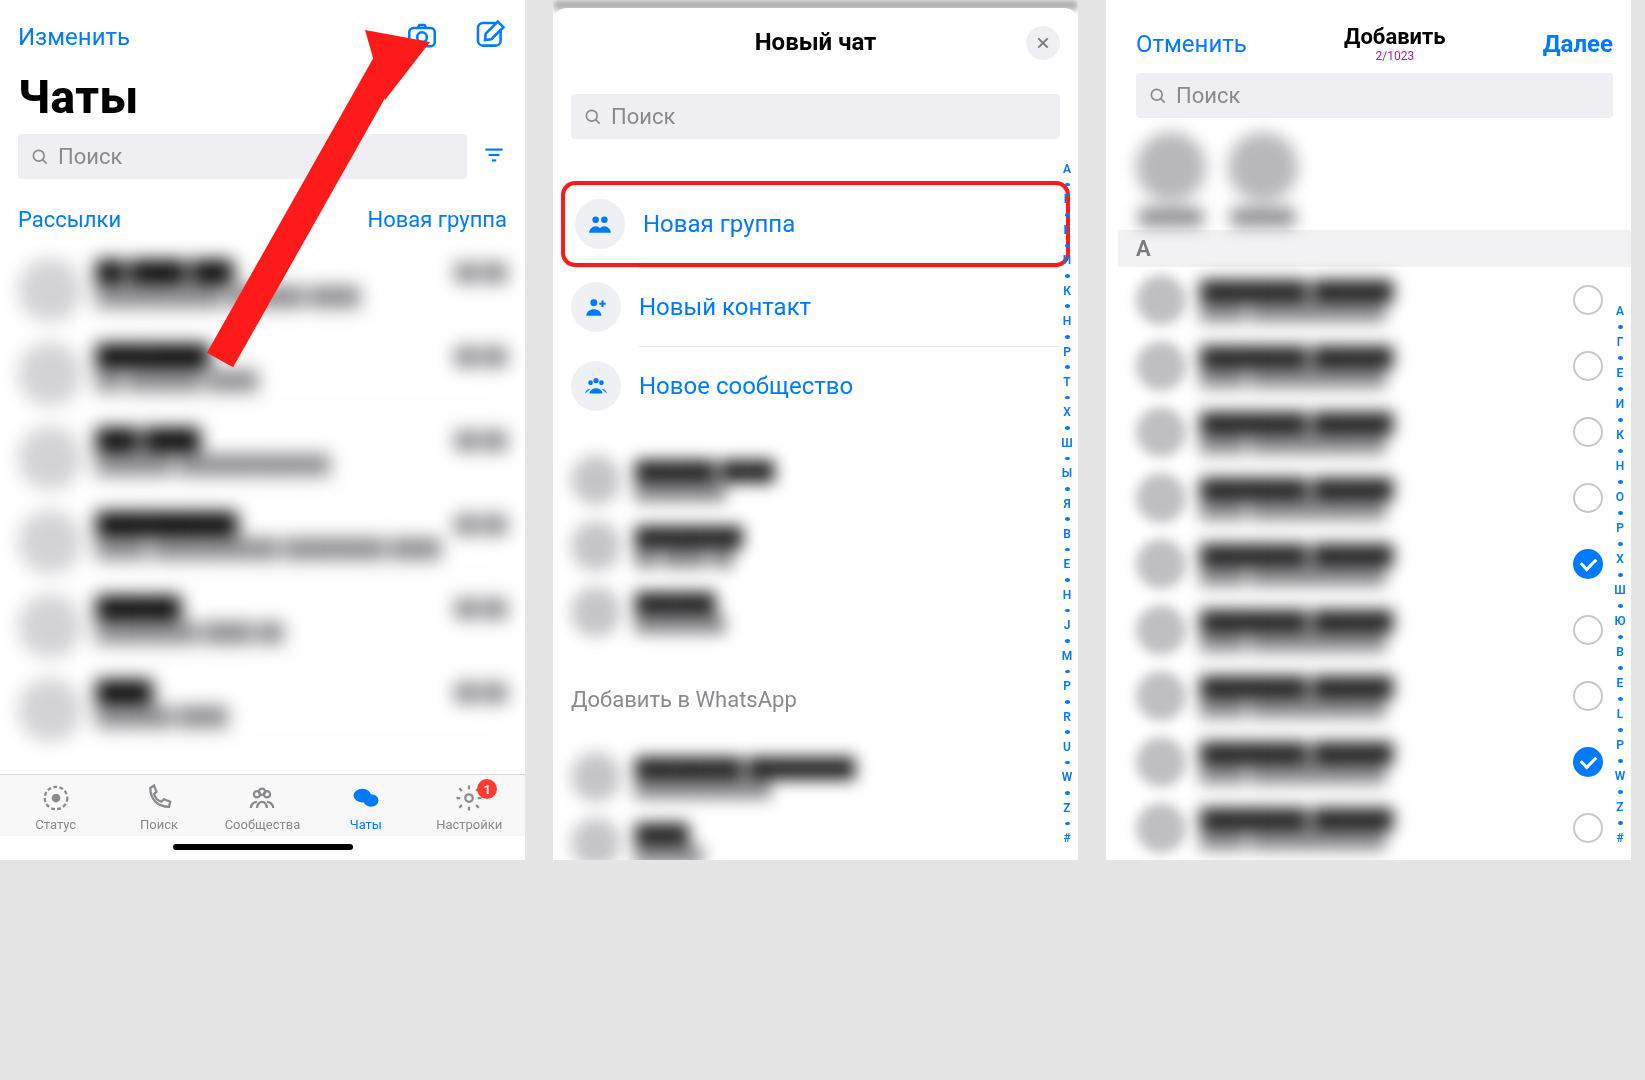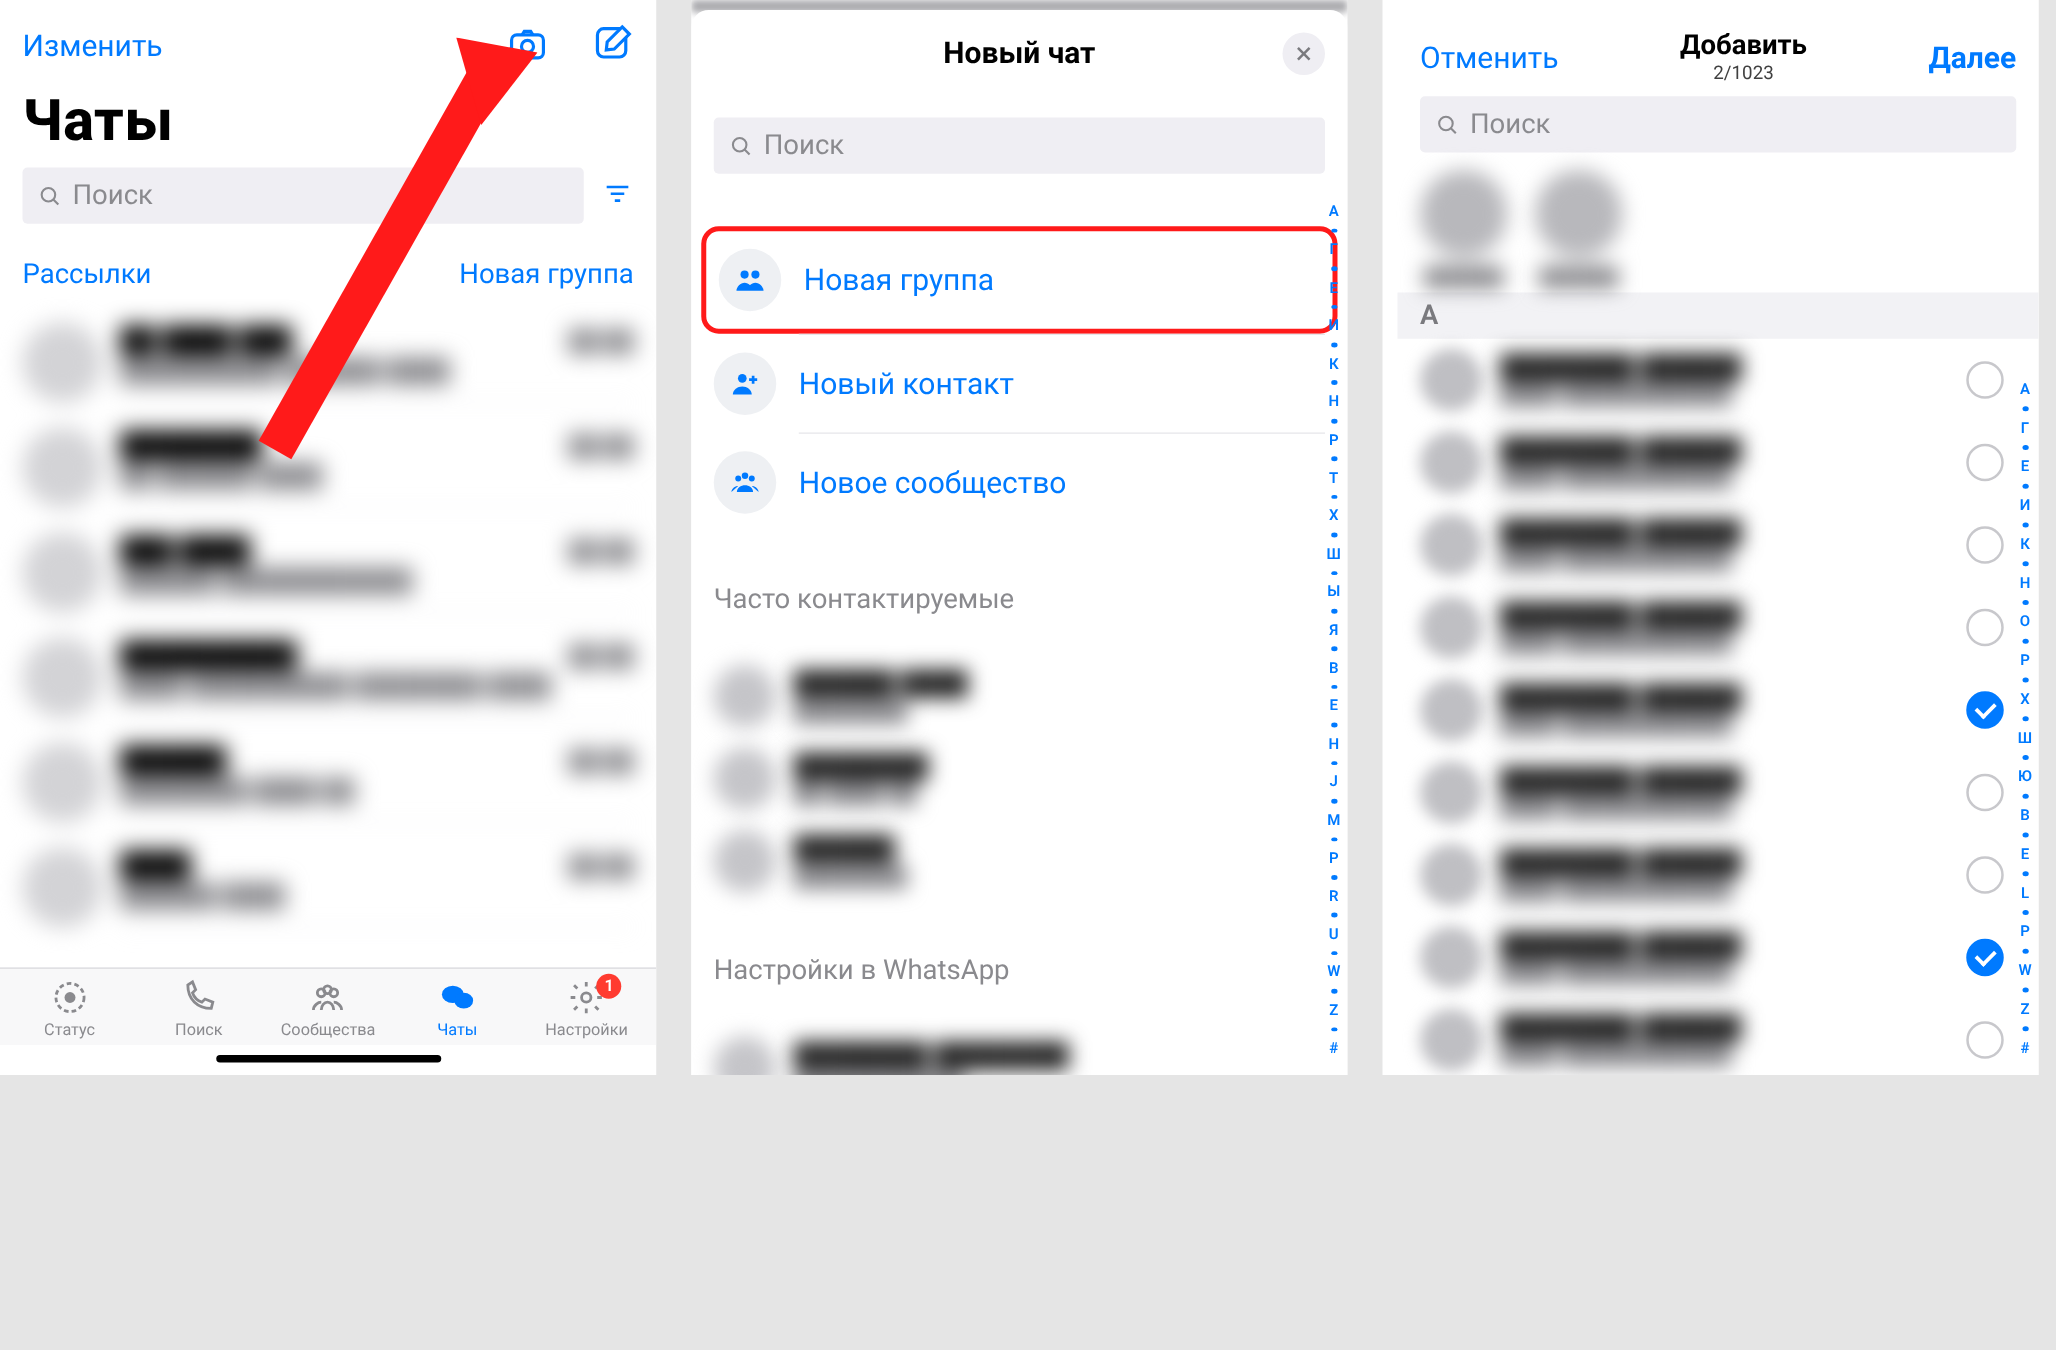--- a/index.html
+++ b/index.html
@@ -51,21 +51,21 @@
   .contact-texts { flex: 1; filter: blur(8px); }
   .ct-name { font-size: 19px; font-weight: 600; color: #222; }
   .ct-sub { font-size: 16px; color: #8a8a8e; }
   .index-rail { position: absolute; right: 2px; top: 150px; bottom: 10px; width: 18px; display: flex; flex-direction: column; justify-content: flex-start; align-items: center; gap: 2px; color: #007aff; font-size: 12px; font-weight: 600; line-height: 1.9;}
   .index-dot { width: 5px; height: 5px; border-radius: 50%; background: #007aff; display: inline-block; }
   
   .s3-topbar { display: flex; align-items: center; justify-content: space-between; padding: 24px 18px 10px 18px; }
   .s3-link { color: #007aff; font-size: 24px; font-weight: 400; }
   .s3-center { text-align: center; }
   .s3-title { font-size: 22px; font-weight: 700; }
-  .s3-sub { font-size: 15px; color: #404040; }
+  .s3-sub { font-size: 12px; color: #a21caf; }
   .s3-next { color: #007aff; font-size: 24px; font-weight: 700; }
   .selected-row { display: flex; gap: 22px; padding: 14px 18px 4px 18px; }
   .sel-item { display: flex; flex-direction: column; align-items: center; gap: 6px; filter: blur(8px);}
   .sel-av { width: 70px; height: 70px; border-radius: 50%; background: #b8b8bc; }
   .sel-name { font-size: 15px; color: #8a8a8e; }
   .letter-header { background: #f2f2f5; color: #7a7a7e; font-size: 22px; font-weight: 600; padding: 6px 18px; }
   .pick-row { display: flex; align-items: center; gap: 14px; padding: 8px 18px; }
   .pick-av { width: 50px; height: 50px; border-radius: 50%; background: #bfbfc3; flex-shrink: 0; filter: blur(6px);}
   .pick-texts { flex: 1; filter: blur(8px); }
   .pick-name { font-size: 19px; font-weight: 600; color: #222; }
@@ -287,21 +287,20 @@
             <svg width="26" height="26" viewBox="0 0 24 24" fill="#007aff">
               <circle cx="7" cy="9" r="2.2"></circle>
               <circle cx="17" cy="9" r="2.2"></circle>
               <circle cx="12" cy="7" r="2.4"></circle>
               <path d="M2 19c0-2.5 2.5-4.5 5-4.5M22 19c0-2.5-2.5-4.5-5-4.5M6 19c0-3 3-5 6-5s6 2 6 5z"></path>
             </svg>
           </span>
         <span class="action-label">Новое сообщество</span>
       </div>
     </div>
-    <div class="section-title">Часто контактируемые</div>
     <div>
       <div class="contact-row">
           <div class="contact-av blur"></div>
           <div class="contact-texts">
             <div class="ct-name">██████ ████</div>
             <div class="ct-sub">████████</div>
           </div>
         </div>
       <div class="contact-row">
           <div class="contact-av blur"></div>
@@ -311,21 +310,21 @@
           </div>
         </div>
       <div class="contact-row">
           <div class="contact-av blur"></div>
           <div class="contact-texts">
             <div class="ct-name">██████</div>
             <div class="ct-sub">████████</div>
           </div>
         </div>
     </div>
-    <div class="section-title">Настройки в WhatsApp</div>
+    <div class="section-title">Добавить в WhatsApp</div>
     <div>
       <div class="contact-row">
           <div class="contact-av blur"></div>
           <div class="contact-texts">
             <div class="ct-name">████████ ████████</div>
             <div class="ct-sub">████████████</div>
           </div>
         </div>
       <div class="contact-row">
           <div class="contact-av blur"></div>

